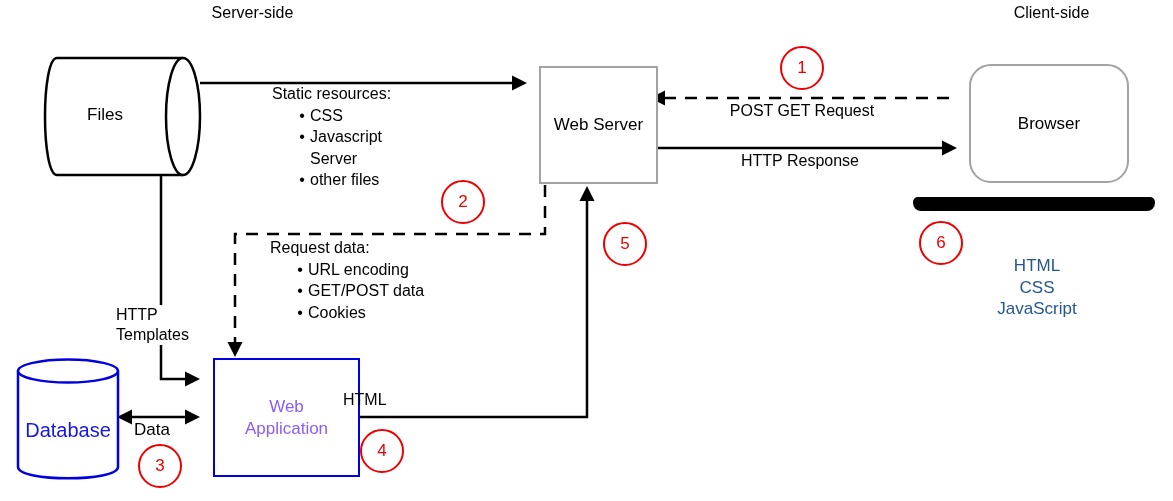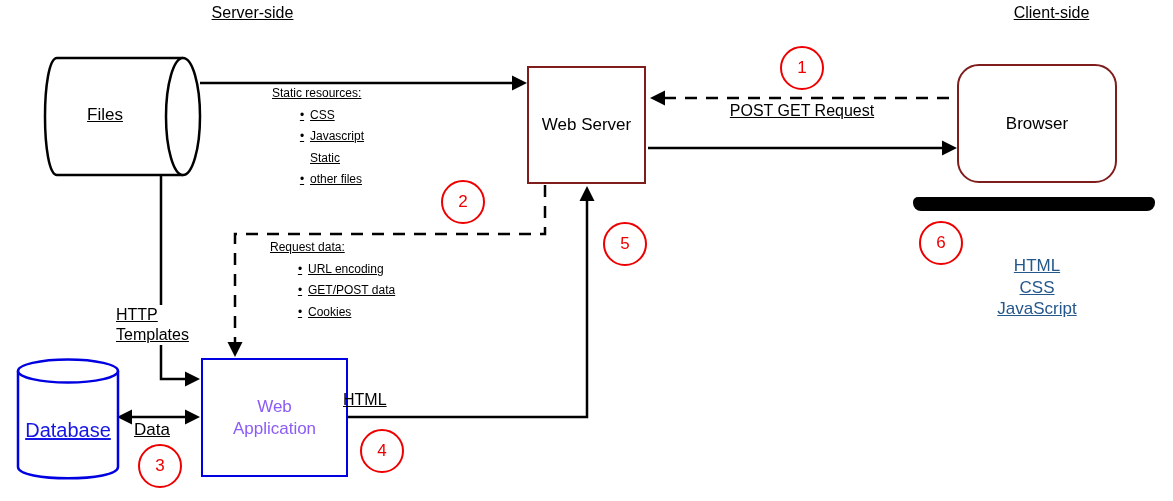--- a/index.html
+++ b/index.html
@@ -5,37 +5,38 @@
   html,body{margin:0;padding:0;background:#ffffff;}
   #canvas{
     position:relative;
     width:1173px;height:501px;
     background:#ffffff;
     font-family:"Liberation Sans", sans-serif;
     color:#000;
     overflow:hidden;
   }
   #connectors{position:absolute;left:0;top:0;}
-  .abs{position:absolute;text-decoration:underline;}
+  .abs{position:absolute;}
   .node-box{
     position:absolute;
-    border:2px solid #7f1d1d;
+    border:2px solid #a3a3a3;
     background:#fff;
     display:flex;align-items:center;justify-content:center;
     text-align:center;
     font-size:17px;
+    margin-left:12px;
   }
   .box-webserver{left:527px;top:66px;width:115px;height:114px;}
   .box-browser{left:957px;top:64px;width:156px;height:115px;border-radius:22px;}
   .box-webapp{left:201px;top:358px;width:115px;height:115px;border-color:#0000e0;color:#8b5cf6;padding:0 14px;line-height:22px;}
   .laptop-bar{left:913px;top:197px;width:242px;height:14px;background:#000;border-radius:5px 5px 8px 8px;}
   .side-label{font-size:16px;text-align:center;}
   .lbl{font-size:16px;white-space:nowrap;}
   .lbl-center{text-align:center;}
-  .note{font-size:12px;line-height:21.5px;}
+  .note{font-size:16px;line-height:21.5px;}
   .note .li-row{display:flex;}
   .note .dot{width:16px;margin-left:22px;text-align:center;flex:0 0 auto;}
   .white-bg{background:#fff;padding:0 2px;}
   .step-circle{
     position:absolute;
     width:40px;height:40px;
     border:2.5px solid #ee0000;
     border-radius:50%;
     background:#fff;
     color:#ee0000;
@@ -107,21 +108,21 @@
     <div class="li-row">
       <span class="dot">•</span>
       <span>CSS</span>
     </div>
     <div class="li-row">
       <span class="dot">•</span>
       <span>Javascript</span>
     </div>
     <div class="li-row">
       <span class="dot"></span>
-      <span>Static</span>
+      <span>Server</span>
     </div>
     <div class="li-row">
       <span class="dot">•</span>
       <span>other files</span>
     </div>
   </div>
 
   <div class="abs note" style="left:255px;top:237px;margin-left:15px;">
     <div>Request data:</div>
     <div class="li-row">
@@ -132,20 +133,21 @@
       <span class="dot">•</span>
       <span>GET/POST data</span>
     </div>
     <div class="li-row">
       <span class="dot">•</span>
       <span>Cookies</span>
     </div>
   </div>
 
   <div class="abs lbl lbl-center" style="left:712px;top:102px;width:180px;">POST GET Request</div>
+  <div class="abs lbl lbl-center" style="left:710px;top:152px;width:180px;">HTTP Response</div>
   <div class="abs lbl white-bg" style="left:114px;top:305px;width:88px;white-space:normal;line-height:20px;">HTTP Templates</div>
   <div class="abs lbl" style="left:134px;top:420px;font-size:17px;">Data</div>
   <div class="abs lbl" style="left:343px;top:391px;">HTML</div>
 
   <div class="abs stack" style="left:977px;top:255px;width:120px;">
     <div>HTML</div>
     <div>CSS</div>
     <div>JavaScript</div>
   </div>
 

